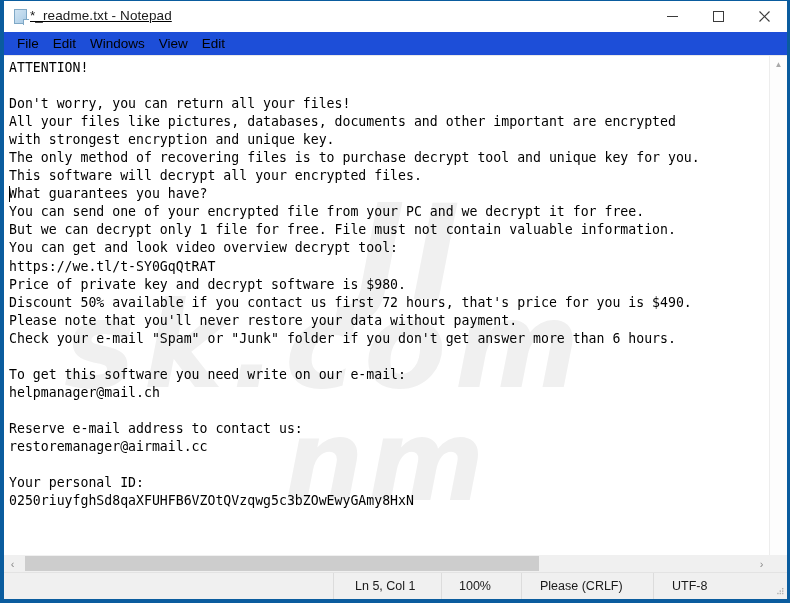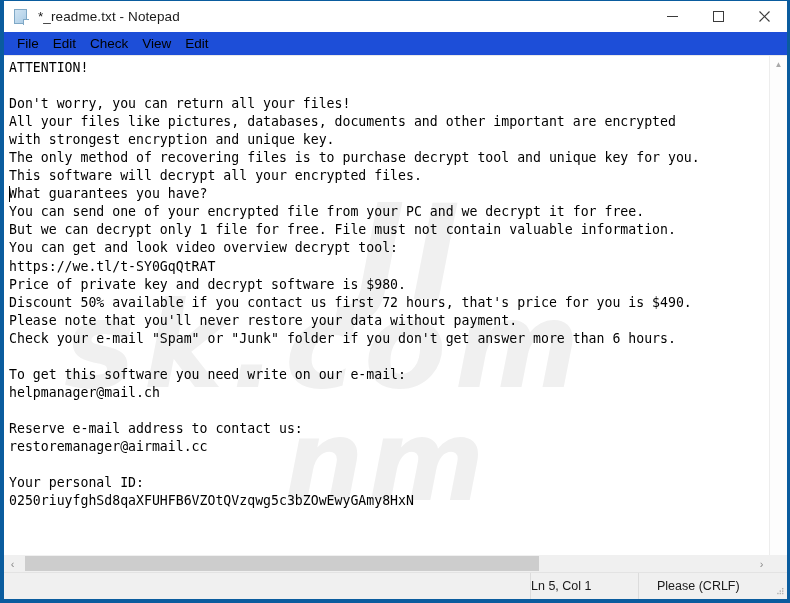--- a/index.html
+++ b/index.html
@@ -37,25 +37,25 @@
   #titlebar {
     height: 31px;
     min-height: 31px;
     background: #ffffff;
     display: flex;
     align-items: center;
     position: relative;
   }
   #title-left {
     display: flex;
-    align-items: center;
+    align-items: flex-start;
     padding-left: 9px;
-    gap: 8px;
     flex: 1;
     min-width: 0;
+    text-decoration: underline;
   }
   .doc-icon {
     width: 17px;
     height: 17px;
     position: relative;
     flex: none;
   }
   .doc-icon .page {
     position: absolute;
     left: 1px; top: 1px;
@@ -258,21 +258,21 @@
     color: #1a1a1a;
   }
   #status-spacer { flex: 1; }
   .status-cell {
     display: flex;
     align-items: center;
     border-left: 1px solid #dcdcdc;
     white-space: nowrap;
   }
   .status-cell span { display: block; }
-  #cell-ln     { width: 108px; box-sizing: border-box; }
+  #cell-ln     { width: 108px; padding-left: 21px; box-sizing: border-box; }
   #cell-zoom   { width: 80px;  padding-left: 17px; box-sizing: border-box; }
   #cell-eol    { width: 132px; padding-left: 18px; box-sizing: border-box; }
   #cell-enc    { width: 117px; padding-left: 18px; box-sizing: border-box; }
   #grip {
     width: 14px;
     display: flex;
     align-items: flex-end;
     justify-content: flex-end;
     padding: 0 3px 3px 0;
   }
@@ -307,21 +307,21 @@
           <line x1="0.5" y1="0.5" x2="10.5" y2="10.5" stroke="#3b3b3b" stroke-width="1.1"></line>
           <line x1="10.5" y1="0.5" x2="0.5" y2="10.5" stroke="#3b3b3b" stroke-width="1.1"></line>
         </svg>
       </button>
     </div>
   </div>
 
   <div id="menubar">
     <div class="menu-item">File</div>
     <div class="menu-item">Edit</div>
-    <div class="menu-item">Check</div>
+    <div class="menu-item">Windows</div>
     <div class="menu-item">View</div>
     <div class="menu-item">Edit</div>
   </div>
 
   <div id="editor-wrap">
     <div id="text-area">
       <div id="watermark">
         <span id="wm1">JI</span>
         <span id="wm2">nm</span>
         <span id="wm3">sk.com</span>
@@ -368,22 +368,28 @@
       <div id="hs-right">›</div>
     </div>
     <div id="hs-corner"></div>
   </div>
 
   <div id="statusbar">
     <div id="status-spacer"></div>
     <div class="status-cell" id="cell-ln">
       <span>Ln 5, Col 1</span>
     </div>
+    <div class="status-cell" id="cell-zoom">
+      <span>100%</span>
+    </div>
     <div class="status-cell" id="cell-eol">
       <span>Please (CRLF)</span>
+    </div>
+    <div class="status-cell" id="cell-enc">
+      <span>UTF-8</span>
     </div>
     <div id="grip">
       <svg width="9" height="9" viewBox="0 0 9 9">
         <rect x="7" y="1" width="1.4" height="1.4" fill="#b0b0b0"></rect>
         <rect x="4.6" y="3.4" width="1.4" height="1.4" fill="#b0b0b0"></rect>
         <rect x="7" y="3.4" width="1.4" height="1.4" fill="#b0b0b0"></rect>
         <rect x="2.2" y="5.8" width="1.4" height="1.4" fill="#b0b0b0"></rect>
         <rect x="4.6" y="5.8" width="1.4" height="1.4" fill="#b0b0b0"></rect>
         <rect x="7" y="5.8" width="1.4" height="1.4" fill="#b0b0b0"></rect>
       </svg>

